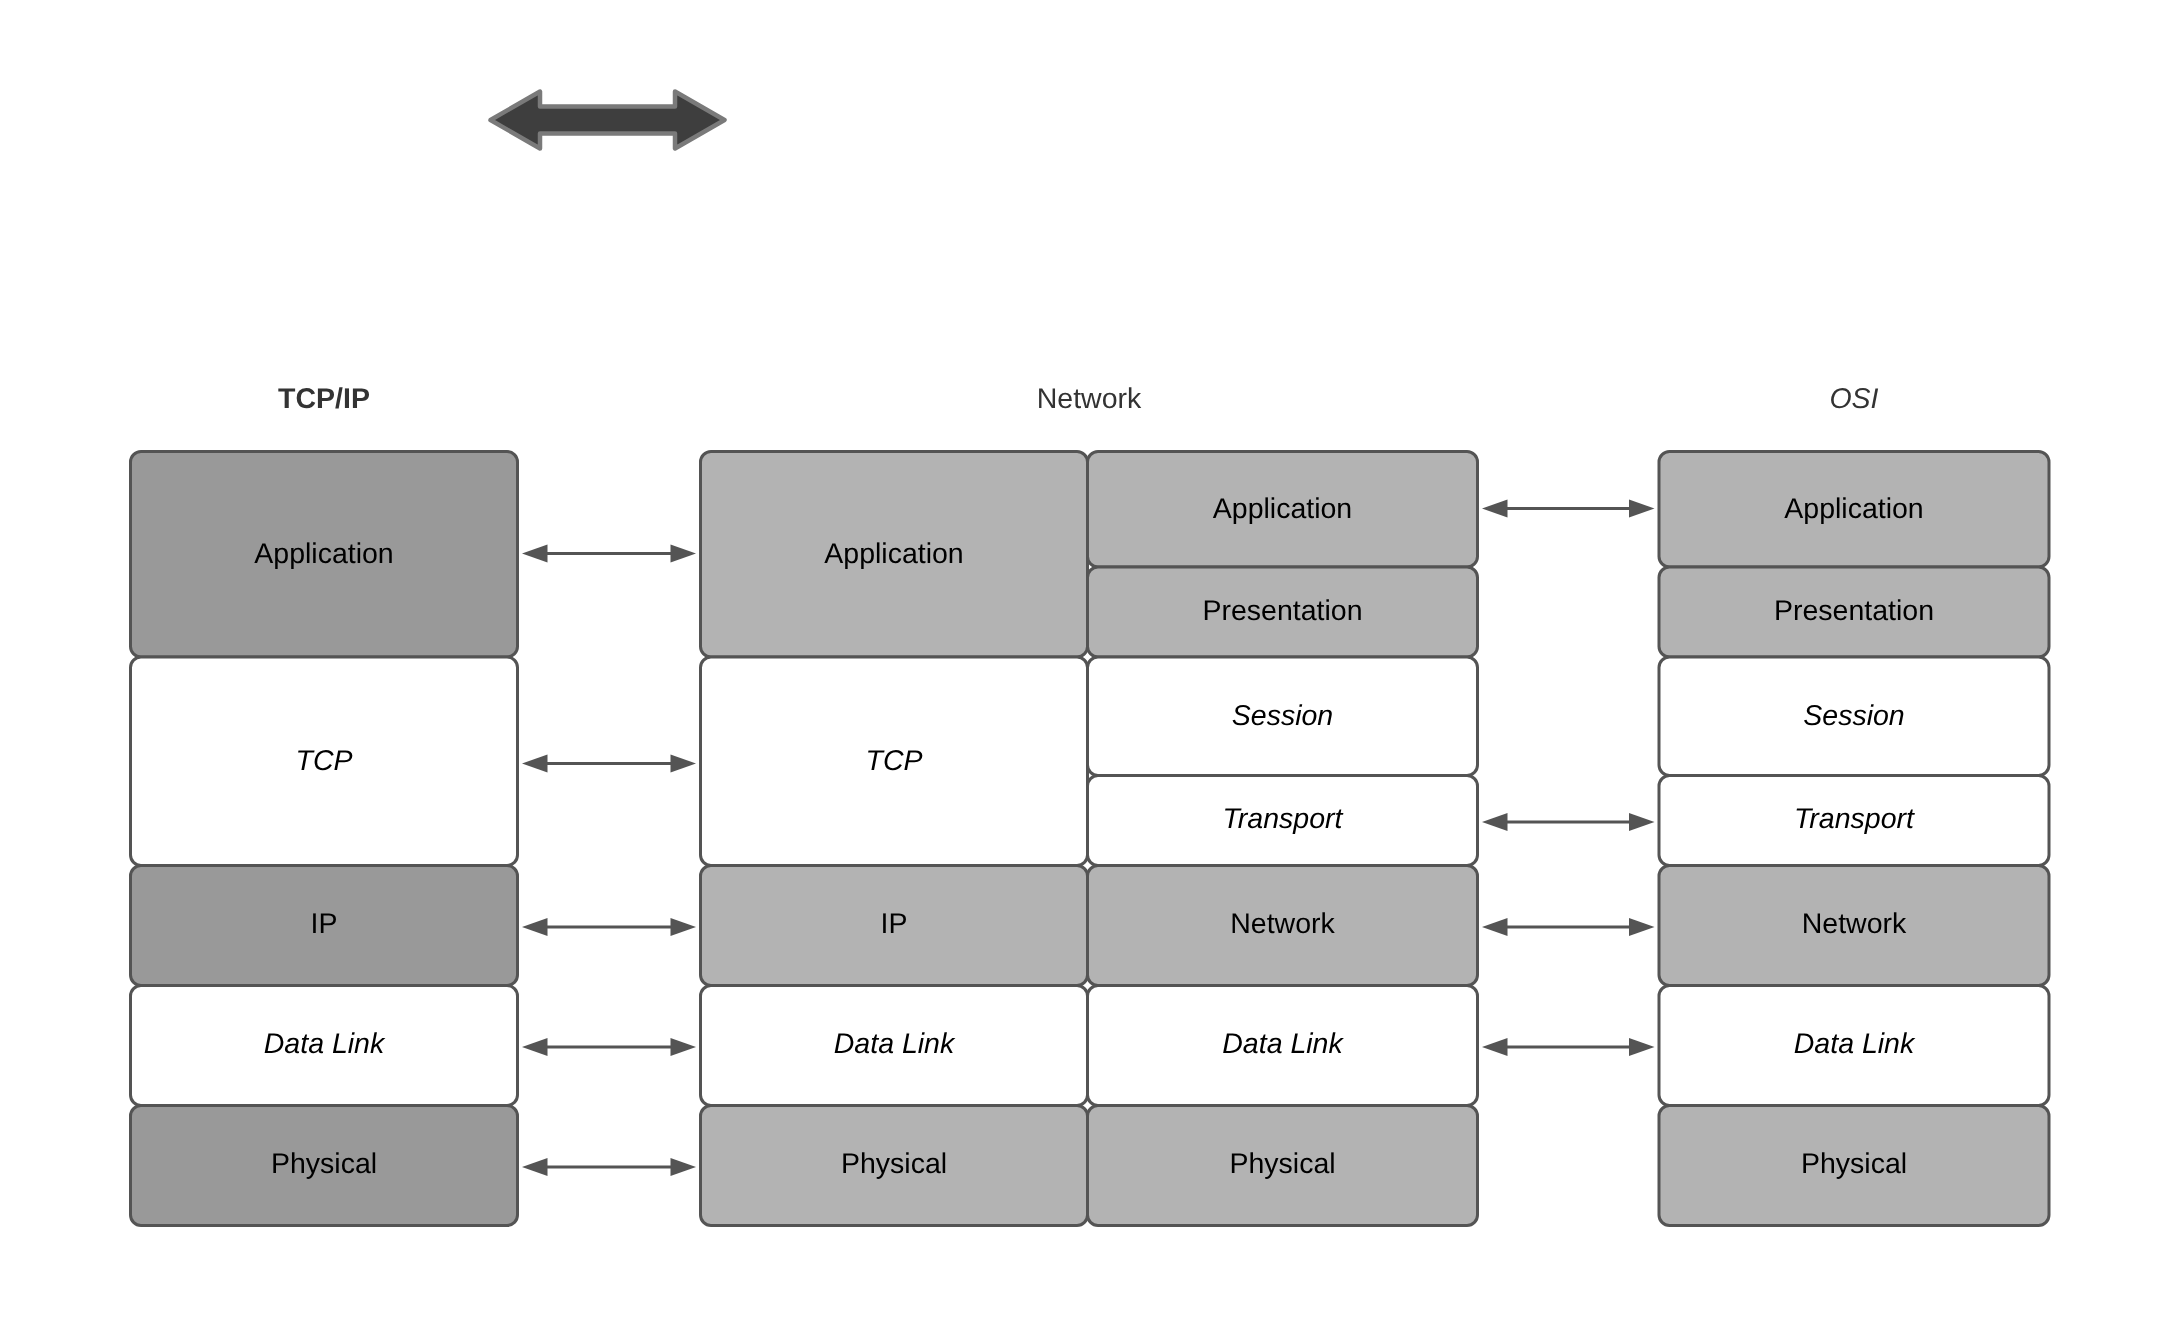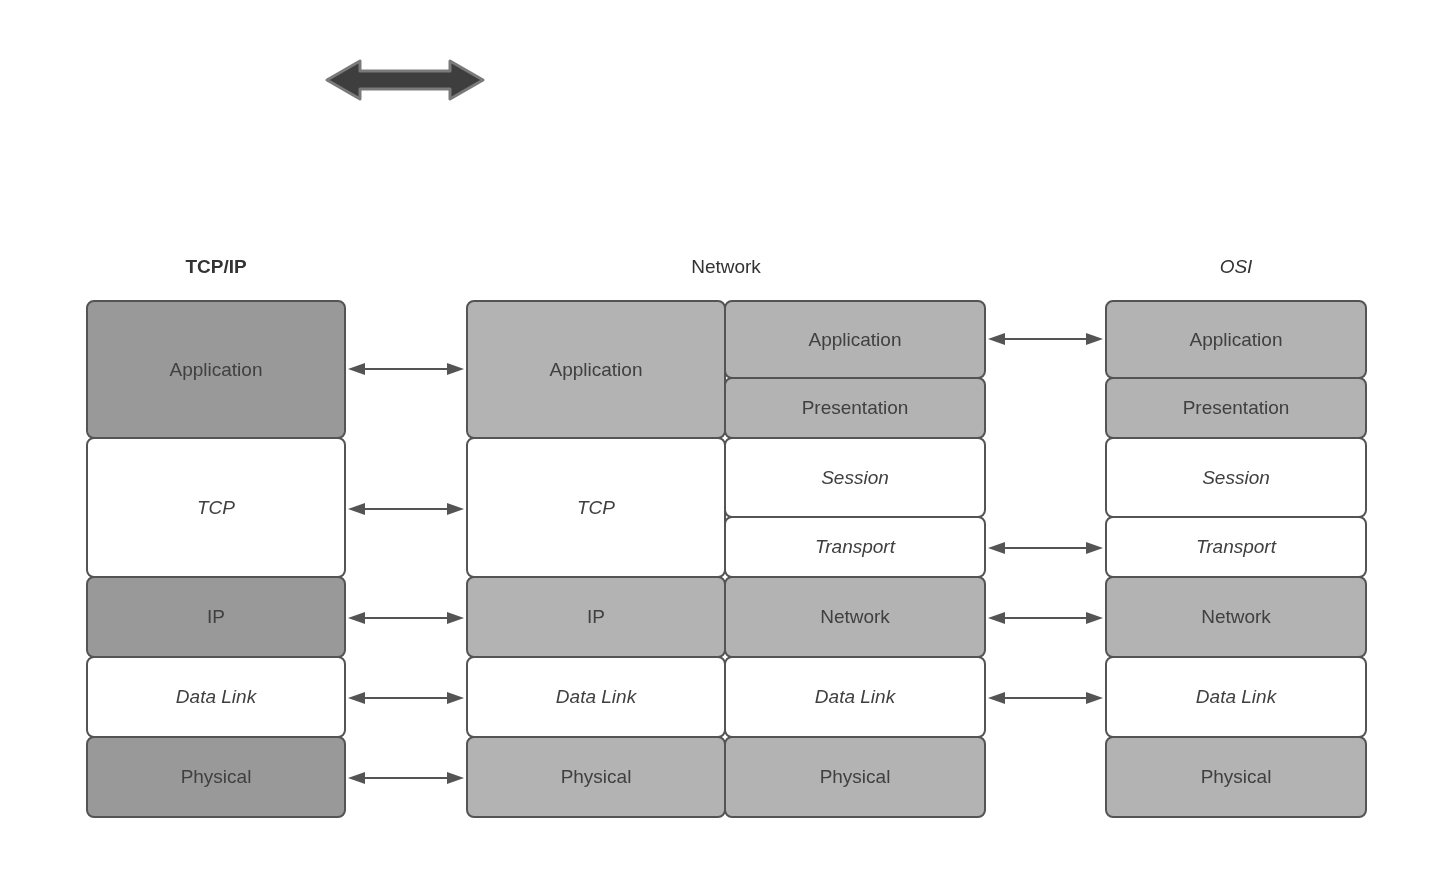--- a/index.html
+++ b/index.html
@@ -24,21 +24,21 @@
   }
   .layer-box {
     position: absolute;
     box-sizing: border-box;
     border: 2px solid #545454;
     border-radius: 8px;
     display: flex;
     align-items: center;
     justify-content: center;
     font-size: 19px;
-    color: #404040;
+    color: #000000;
     text-align: center;
   }
   .shade-dark  { background: #999999; }
   .shade-light { background: #b3b3b3; }
   .shade-white { background: #ffffff; font-style: italic; }
   .link-arrow, #thick-arrow { position: absolute; display: block; }
 </style>
 </head>
 <body>
 

